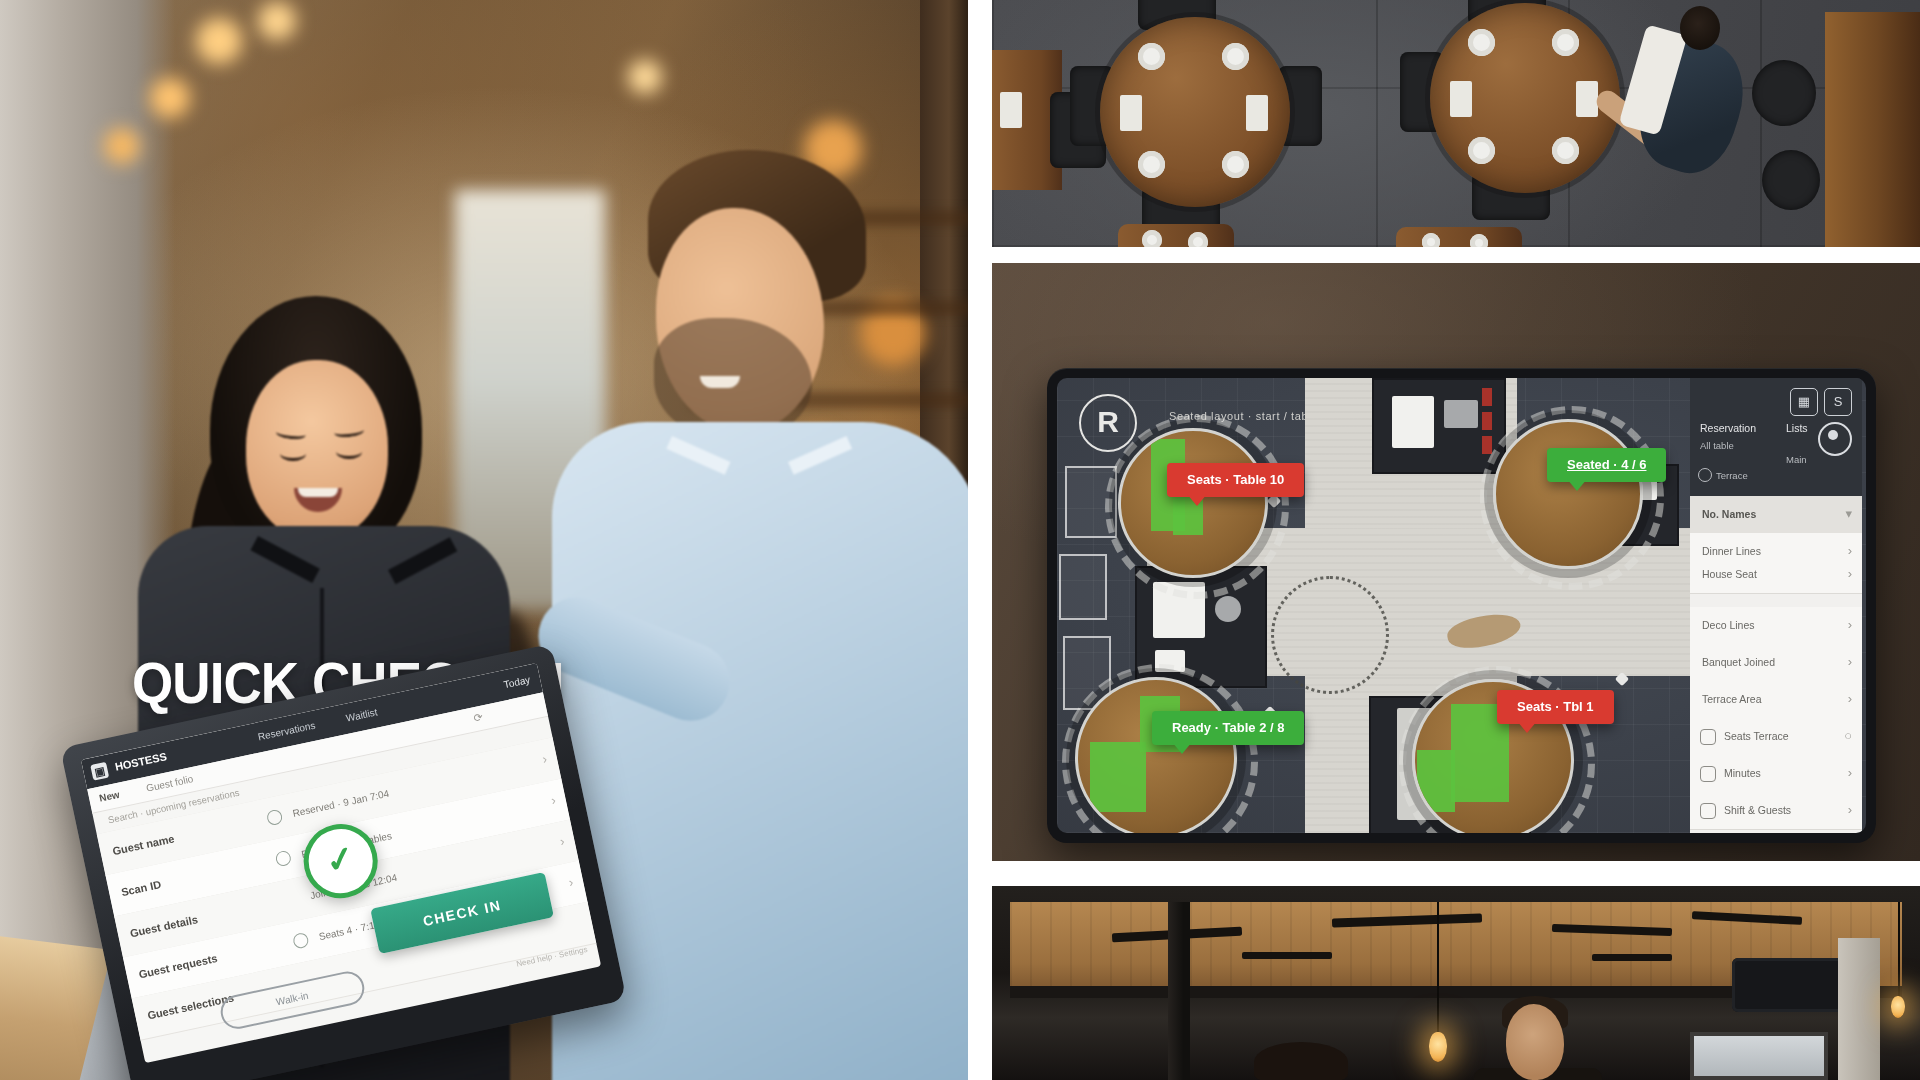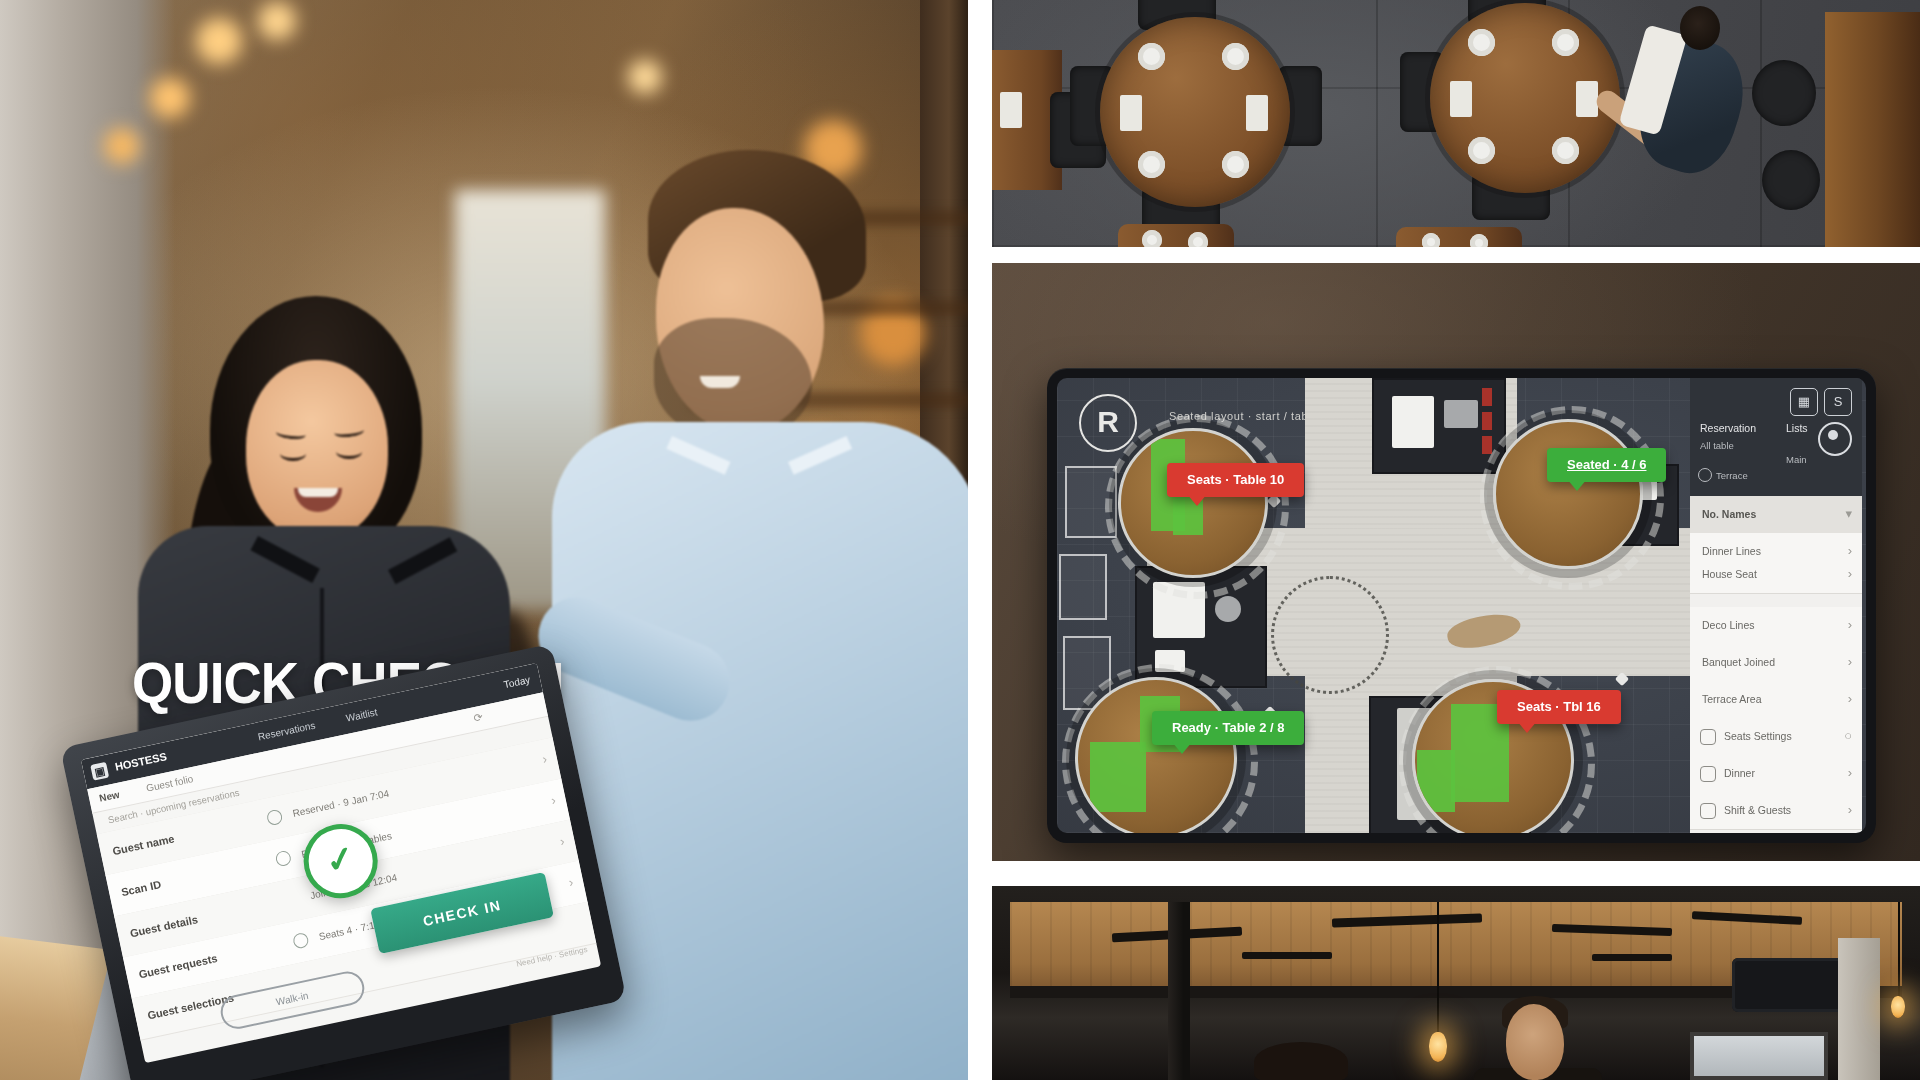--- a/index.html
+++ b/index.html
@@ -404,21 +404,21 @@
       </div>
       <div class="chair-arc" style="left:342px;top:288px;width:182px;height:182px;"></div>
       <div class="ptable" style="left:355px;top:301px;width:156px;height:156px;">
         <div class="greenblock" style="left:36px;top:22px;width:58px;height:98px;"></div>
         <div class="greenblock" style="left:2px;top:68px;width:38px;height:62px;"></div>
       </div>
 
       <div class="badge red" style="left:110px;top:85px;">Seats · Table 10</div>
       <div class="badge green" style="left:490px;top:70px;text-decoration:underline;">Seated · 4 / 6</div>
       <div class="badge green" style="left:95px;top:333px;">Ready · Table 2 / 8</div>
-      <div class="badge red" style="left:440px;top:312px;">Seats · Tbl 16</div>
+      <div class="badge red" style="left:440px;top:312px;">Seats · Tbl 1</div>
 
       <div class="fsidebar">
         <div class="sb-chip" style="right:44px;">▦</div>
         <div class="sb-chip" style="right:10px;">S</div>
         <div class="sb-line" style="left:10px;top:44px;">Reservation</div>
         <div class="sb-sub" style="left:10px;top:62px;">All table</div>
         <div class="sb-line" style="left:96px;top:44px;">Lists</div>
         <div class="sb-avatar"></div>
         <div class="sb-sub" style="left:26px;top:92px;">Terrace</div>
         <div class="sb-sub" style="left:96px;top:76px;">Main</div>
@@ -444,26 +444,26 @@
           <div class="srow" style="top:148px;">
             <span class="lbl">Banquet Joined</span>
             <span class="chev">›</span>
           </div>
           <div class="srow" style="top:185px;">
             <span class="lbl">Terrace Area</span>
             <span class="chev">›</span>
           </div>
           <div class="srow iconrow" style="top:222px;">
             <span class="licon"></span>
-            <span class="lbl">Seats Settings</span>
+            <span class="lbl">Seats Terrace</span>
             <span class="chev">○</span>
           </div>
           <div class="srow iconrow" style="top:259px;">
             <span class="licon"></span>
-            <span class="lbl">Dinner</span>
+            <span class="lbl">Minutes</span>
             <span class="chev">›</span>
           </div>
           <div class="srow iconrow" style="top:296px;">
             <span class="licon"></span>
             <span class="lbl">Shift &amp; Guests</span>
             <span class="chev">›</span>
           </div>
         </div>
       </div>
     </div>

